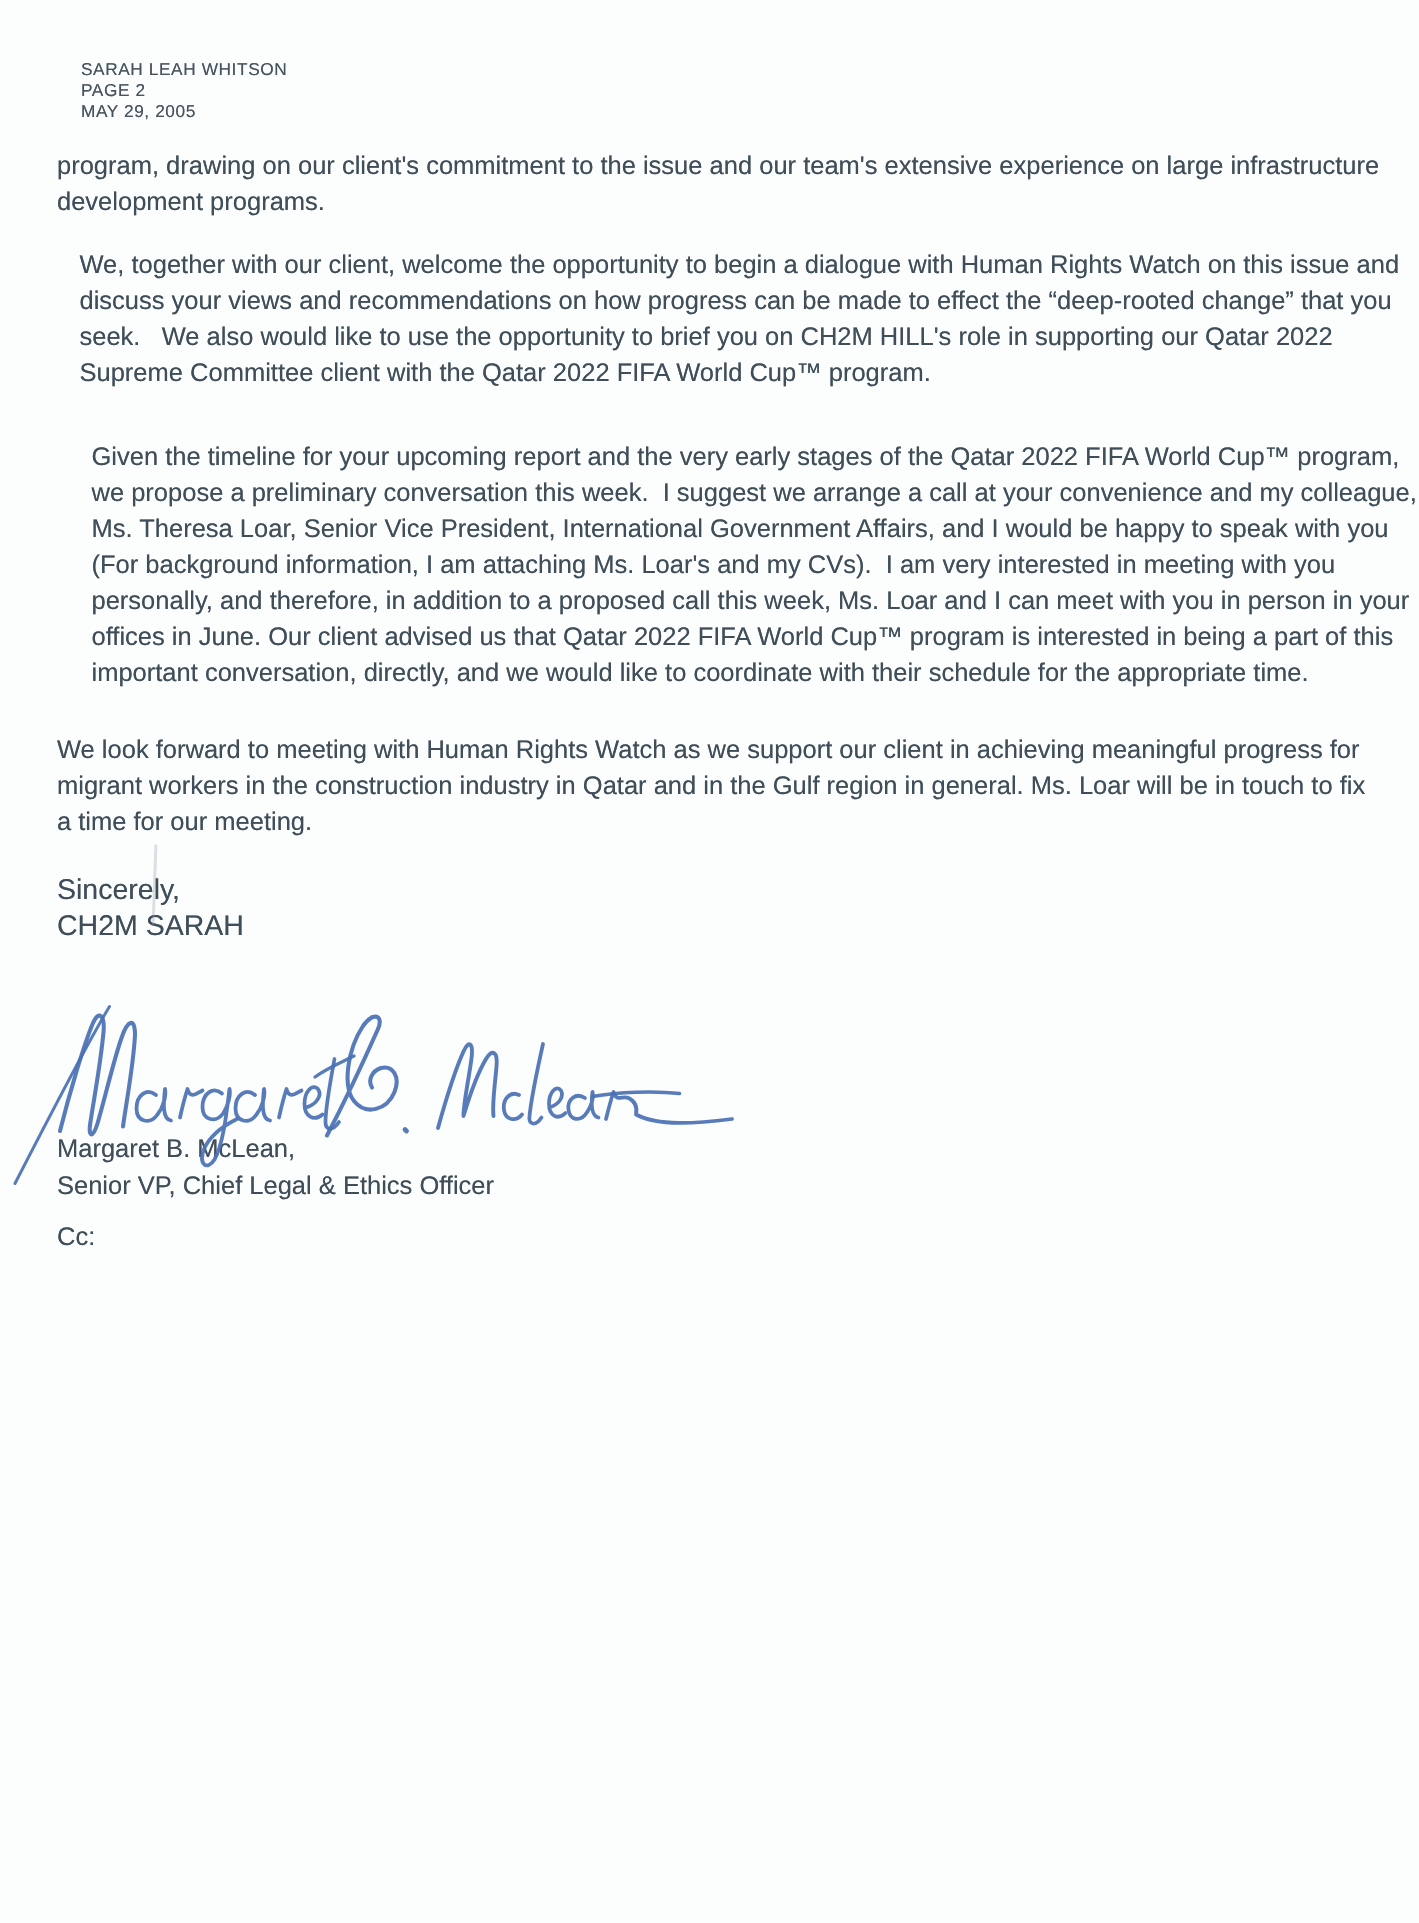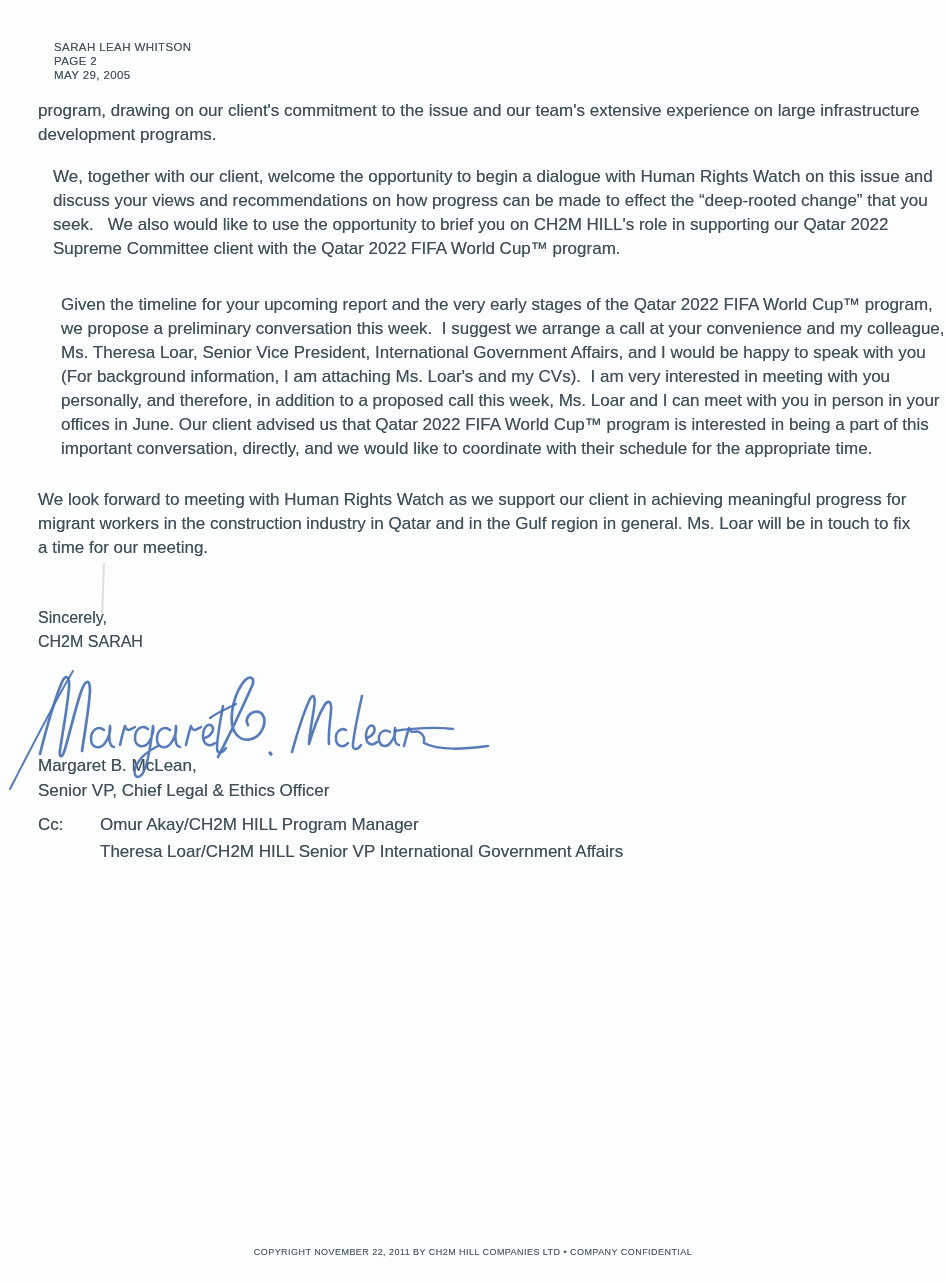--- a/index.html
+++ b/index.html
@@ -32,22 +32,22 @@
     white-space:pre-wrap;
     color:var(--text);
     text-shadow:0 0 .4px rgba(63,78,89,.65);
   }
   .p1{top:99px;}
   .p2{top:165px;margin-left:15px;}
   .p3{top:293px;margin-left:23px;}
   .p4{top:488px;}
   
   .closing{
-    position:absolute;left:38px;top:606px;
-    font-size:16px;line-height:24px;
+    position:absolute;left:38px;top:582px;
+    font-size:19px;line-height:24px;
     text-shadow:0 0 .4px rgba(63,78,89,.65);
   }
   
   .signature{
     position:absolute;left:4px;top:668px;
     width:486px;height:130px;
     z-index:3;pointer-events:none;
   }
   .signature path{
     fill:none;stroke:var(--sig);
@@ -133,23 +133,18 @@
     <path d="M 391 63 C 408 60 432 59 449 61" stroke-width="2.3"></path>
   </svg>
 
   <div class="signer">
     <div>Margaret B. McLean,</div>
     <div>Senior VP, Chief Legal &amp; Ethics Officer</div>
   </div>
 
   <div class="cc">
     <div class="cc-label">Cc:</div>
-    <div class="cc-entries">
-        <div class="cc-entry">Omur Akay/CH2M HILL Program Manager</div>
-        <div class="cc-entry">Theresa Loar/CH2M HILL Senior VP International Government Affairs</div>
-      </div>
   </div>
 
   <div class="artifact"></div>
 
-  <footer class="footer">COPYRIGHT NOVEMBER 22, 2011 BY CH2M HILL COMPANIES LTD • COMPANY CONFIDENTIAL</footer>
 
 </div>
 
 </body></html>

